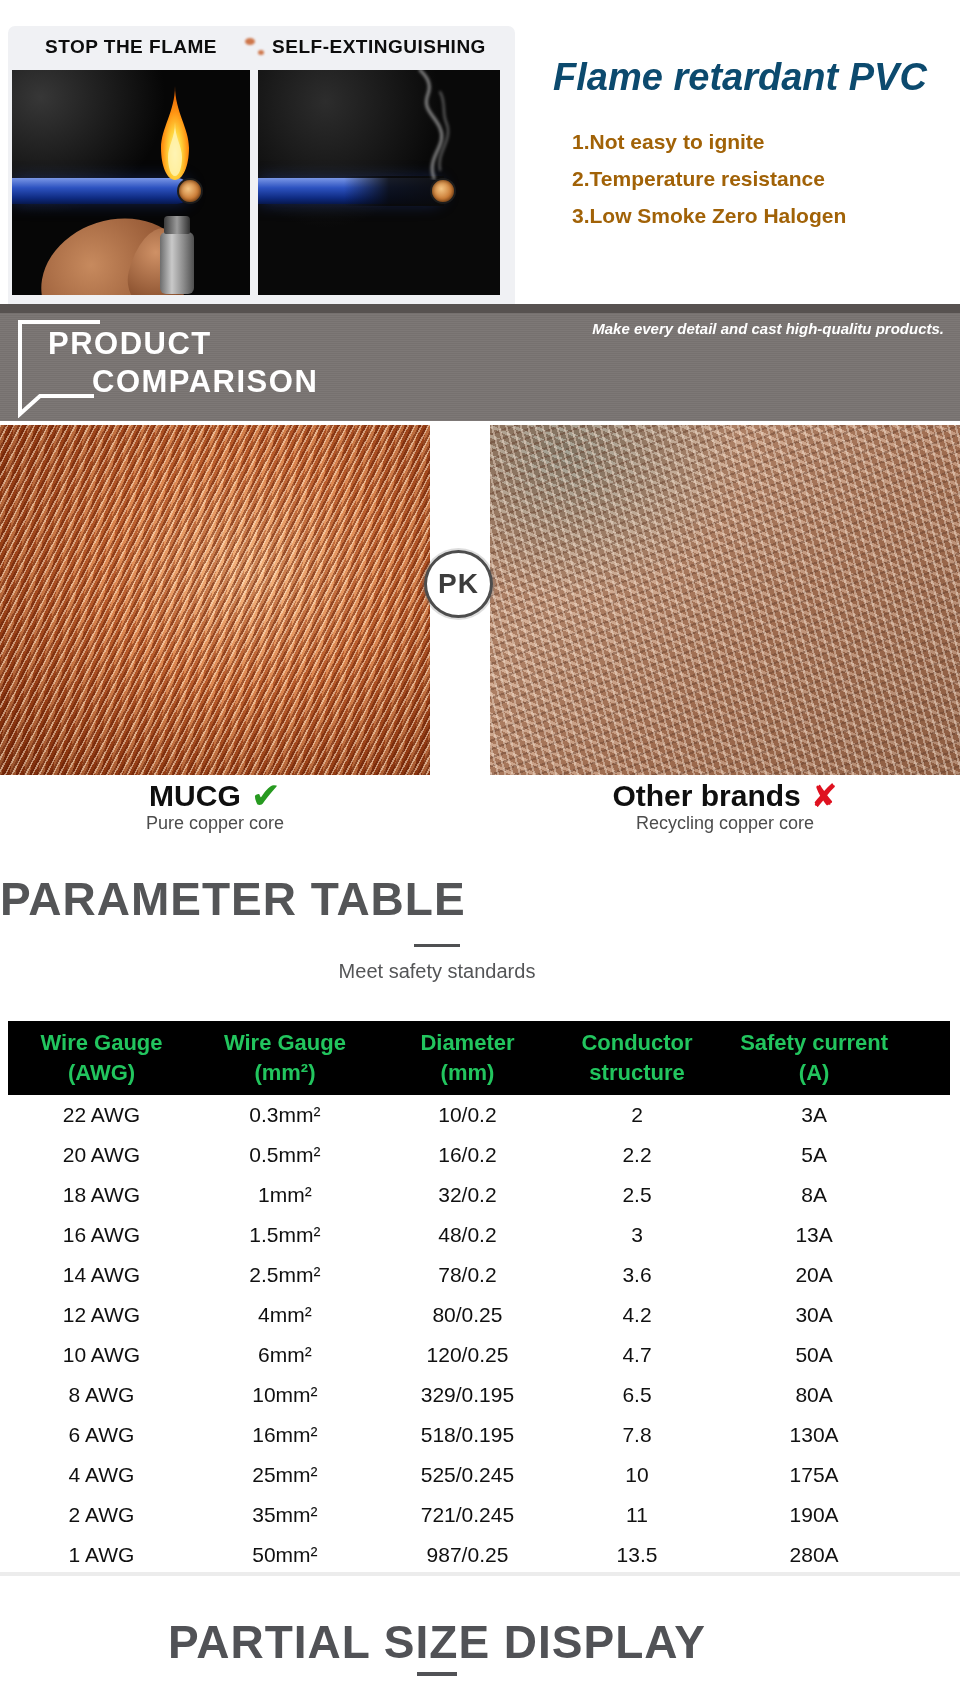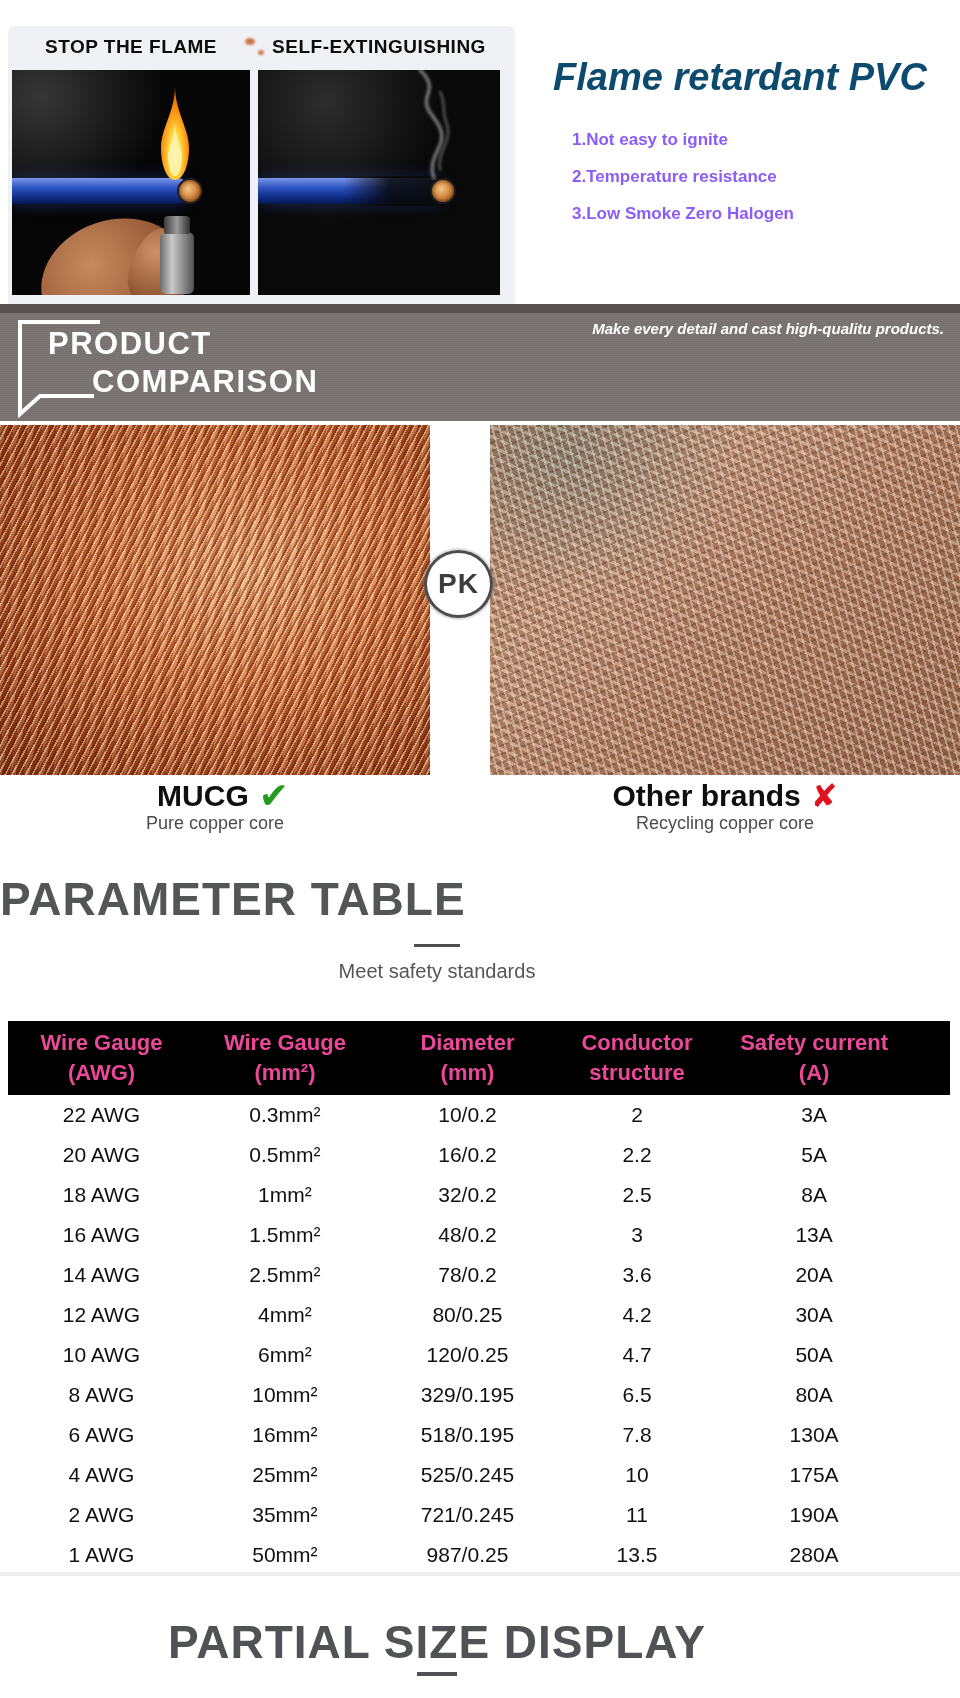--- a/index.html
+++ b/index.html
@@ -29,21 +29,21 @@
   .thumb{position:absolute;width:54px;height:84px;border-radius:46% 54% 40% 60%/60% 50% 50% 40%;
         background:radial-gradient(circle at 40% 30%, #cf9166, #8f5532 70%);transform:rotate(14deg);}
   .lighter{position:absolute;width:34px;height:62px;border-radius:6px;
         background:linear-gradient(90deg,#6d6d6d,#c9c9c9 35%,#8a8a8a 70%,#4f4f4f);}
   .lighter-cap{position:absolute;width:26px;height:18px;left:4px;top:-16px;border-radius:4px 4px 2px 2px;
         background:linear-gradient(90deg,#3c3c3c,#9a9a9a 50%,#2f2f2f);}
 
   .hero-copy{position:absolute;left:520px;top:26px;width:440px;height:269px;}
   .pvc-title{position:absolute;left:0;top:30px;width:440px;text-align:center;
         font-size:38px;font-weight:800;font-style:italic;letter-spacing:0px;}
-  .feature{position:absolute;left:52px;width:388px;font-size:17px;font-weight:700;color:#8b5cf6;}
+  .feature{position:absolute;left:52px;width:388px;font-size:21px;font-weight:700;color:#a16207;}
 
   
   .banner{position:absolute;left:0;top:304px;width:960px;height:117px;background:
       repeating-linear-gradient(0deg, rgba(255,255,255,.025) 0 1px, rgba(0,0,0,.035) 1px 2px),#7a7573;}
   .banner-strip{position:absolute;left:0;top:0;width:100%;height:9px;background:#575250;}
   .banner-word1{position:absolute;left:48px;top:22px;color:#fff;font-size:31px;font-weight:700;letter-spacing:1.5px;}
   .banner-word2{position:absolute;left:92px;top:60px;color:#fff;font-size:31px;font-weight:700;letter-spacing:1.5px;}
   .banner-tagline{position:absolute;right:16px;top:16px;color:#fff;font-size:15px;font-weight:700;font-style:italic;}
   .banner-svg{position:absolute;left:8px;top:14px;}
 
@@ -57,39 +57,39 @@
       repeating-linear-gradient(75deg, rgba(242,224,208,.45) 0 2px, transparent 2px 7px),
       repeating-linear-gradient(160deg, rgba(96,58,40,.4) 0 2px, transparent 2px 8px),
       repeating-linear-gradient(25deg, rgba(255,236,222,.25) 0 3px, rgba(120,70,45,.3) 3px 9px),
       radial-gradient(ellipse at 16% 8%, rgba(86,128,126,.55) 0%, rgba(86,128,126,0) 32%),
       linear-gradient(135deg,#b78b70 0%,#c59a7e 30%,#ad7a5c 60%,#96674b 100%);}
   .pk{position:absolute;left:424px;top:550px;width:69px;height:68px;border-radius:50%;
       background:#fff;border:3px solid #4d4d4d;box-shadow:0 0 0 2px rgba(120,120,120,.25);
       display:flex;align-items:center;justify-content:center;box-sizing:border-box;
       font-size:28px;font-weight:800;letter-spacing:1px;color:#3d3d3d;}
   .brand-line{position:absolute;top:776px;height:40px;display:flex;align-items:center;justify-content:center;gap:10px;}
-  .brand-line.left{left:8px;width:430px;text-align:center;}
+  .brand-line.left{left:0;width:430px;text-align:center;}
   .brand-line.right{left:490px;width:470px;}
   .brand-name{font-size:30px;font-weight:800;color:#0f0f0f;}
   .mark-check{font-family:"DejaVu Sans",sans-serif;font-size:36px;font-weight:700;color:#279a20;line-height:1;}
   .mark-cross{font-family:"DejaVu Sans",sans-serif;font-size:32px;font-weight:700;color:#df1220;line-height:1;}
   .brand-sub{position:absolute;top:813px;font-size:18px;color:#4c4c4c;text-align:center;}
   .brand-sub.left{left:0;width:430px;}
   .brand-sub.right{left:490px;width:470px;}
 
   
   .param-head{position:absolute;left:0;top:872px;width:874px;text-align:left;}
   .param-title{font-size:46px;font-weight:800;letter-spacing:1px;color:#545557;}
   .param-divider{position:absolute;left:414px;top:944px;width:46px;height:3px;background:#4f5052;}
   .param-sub{position:absolute;left:0;top:960px;width:874px;text-align:center;font-size:20px;color:#545557;}
 
   
   .ptable{position:absolute;left:8px;top:1021px;width:942px;}
   .t-grid{display:grid;grid-template-columns:19.85% 19.1% 19.65% 16.35% 21.25% 3.8%;}
-  .t-header{background:#000;color:#ec4899;height:74px;align-items:center;}
+  .t-header{background:#000;color:#22c55e;height:74px;align-items:center;}
   .th-cell{text-align:center;font-size:22px;font-weight:700;line-height:30px;}
   .t-row{height:40px;align-items:center;}
   .t-cell{text-align:center;font-size:21px;color:#101010;}
 
   .section-faint-line{position:absolute;left:0;top:1572px;width:960px;height:4px;background:#ececec;}
 
   
   .footer-head{position:absolute;left:0;top:1615px;width:874px;text-align:center;}
   .footer-title{font-size:46px;font-weight:800;letter-spacing:1px;color:#515256;}
   .footer-divider{position:absolute;left:417px;top:1672px;width:40px;height:4px;background:#515256;}

